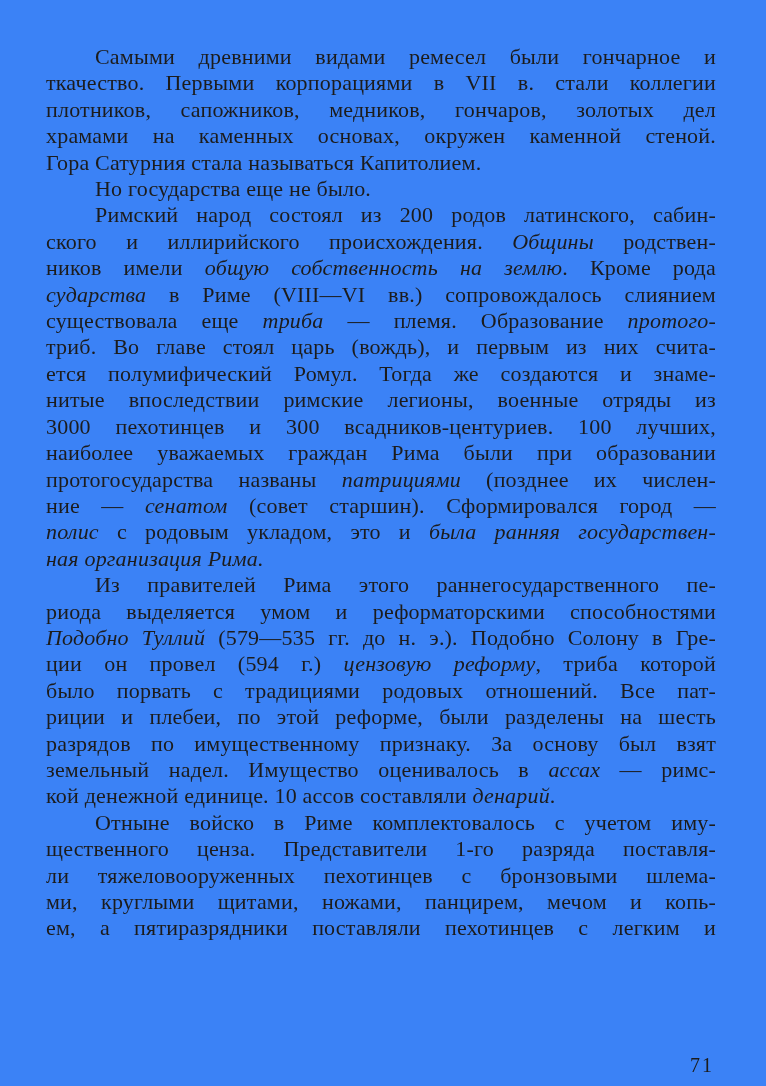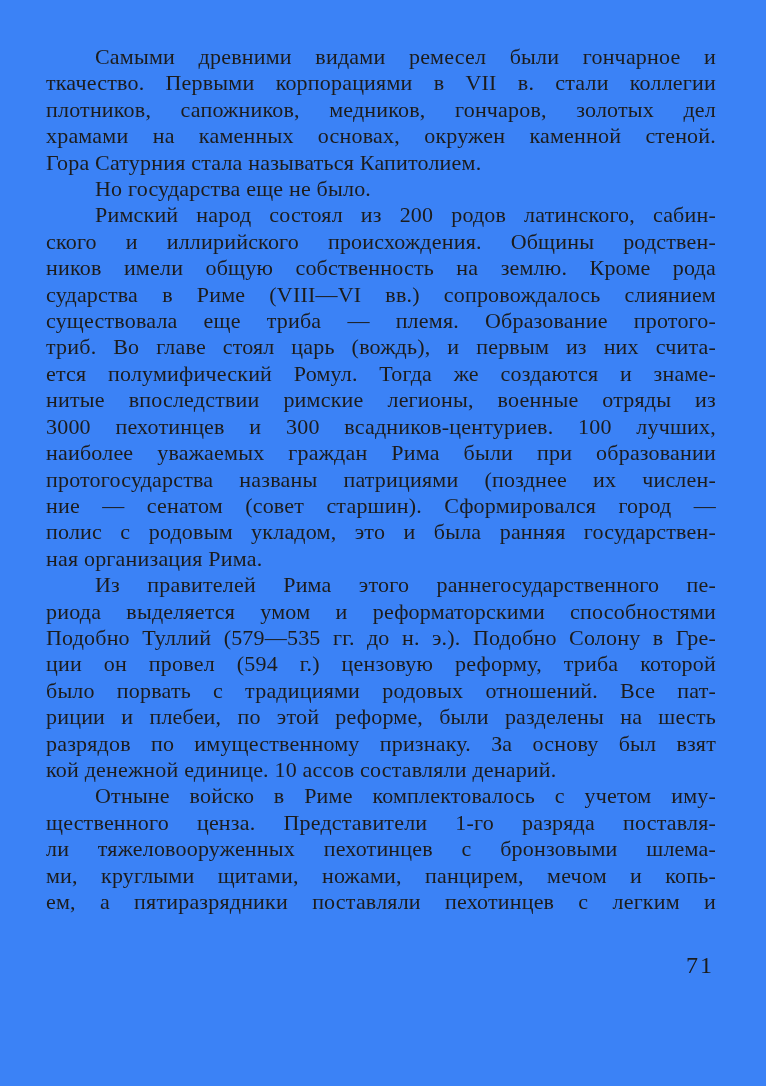--- a/index.html
+++ b/index.html
@@ -34,26 +34,27 @@
     text-align-last: justify;
     white-space: normal;
   }
   .line.indent {
     padding-left: 49px;
   }
   .line.last {
     text-align-last: left;
   }
   .run.italic {
+    font-style: italic;
   }
   .page-number {
     position: absolute;
-    top: 952px;
+    top: 1052px;
     right: 52px;
-    font-size: 24px;
+    font-size: 20px;
     line-height: 26px;
     letter-spacing: 2px;
     color: #1c1c1c;
   }
 </style>
 </head>
 <body>
 
 <div class="page">
   <main class="text-block">
@@ -84,20 +85,21 @@
         <div class="line last"><span class="run italic">ная организация Рима.</span></div>
       </div>
       <div class="paragraph">
         <div class="line indent"><span class="run">Из правителей Рима этого раннегосударственного пе-</span></div>
         <div class="line"><span class="run">риода выделяется умом и реформаторскими способностями</span></div>
         <div class="line"><span class="run italic">Подобно Туллий</span><span class="run"> (579—535 гг. до н. э.). Подобно Солону в Гре-</span></div>
         <div class="line"><span class="run">ции он провел (594 г.) </span><span class="run italic">цензовую реформу</span><span class="run">, триба которой</span></div>
         <div class="line"><span class="run">было порвать с традициями родовых отношений. Все пат-</span></div>
         <div class="line"><span class="run">риции и плебеи, по этой реформе, были разделены на шесть</span></div>
         <div class="line"><span class="run">разрядов по имущественному признаку. За основу был взят</span></div>
+        <div class="line"><span class="run">земельный надел. Имущество оценивалось в </span><span class="run italic">ассах</span><span class="run"> — римс-</span></div>
         <div class="line last"><span class="run">кой денежной единице. 10 ассов составляли </span><span class="run italic">денарий</span><span class="run">.</span></div>
       </div>
       <div class="paragraph">
         <div class="line indent"><span class="run">Отныне войско в Риме комплектовалось с учетом иму-</span></div>
         <div class="line"><span class="run">щественного ценза. Представители 1-го разряда поставля-</span></div>
         <div class="line"><span class="run">ли тяжеловооруженных пехотинцев с бронзовыми шлема-</span></div>
         <div class="line"><span class="run">ми, круглыми щитами, ножами, панцирем, мечом и копь-</span></div>
         <div class="line"><span class="run">ем, а пятиразрядники поставляли пехотинцев с легким и</span></div>
       </div>
     </main>

